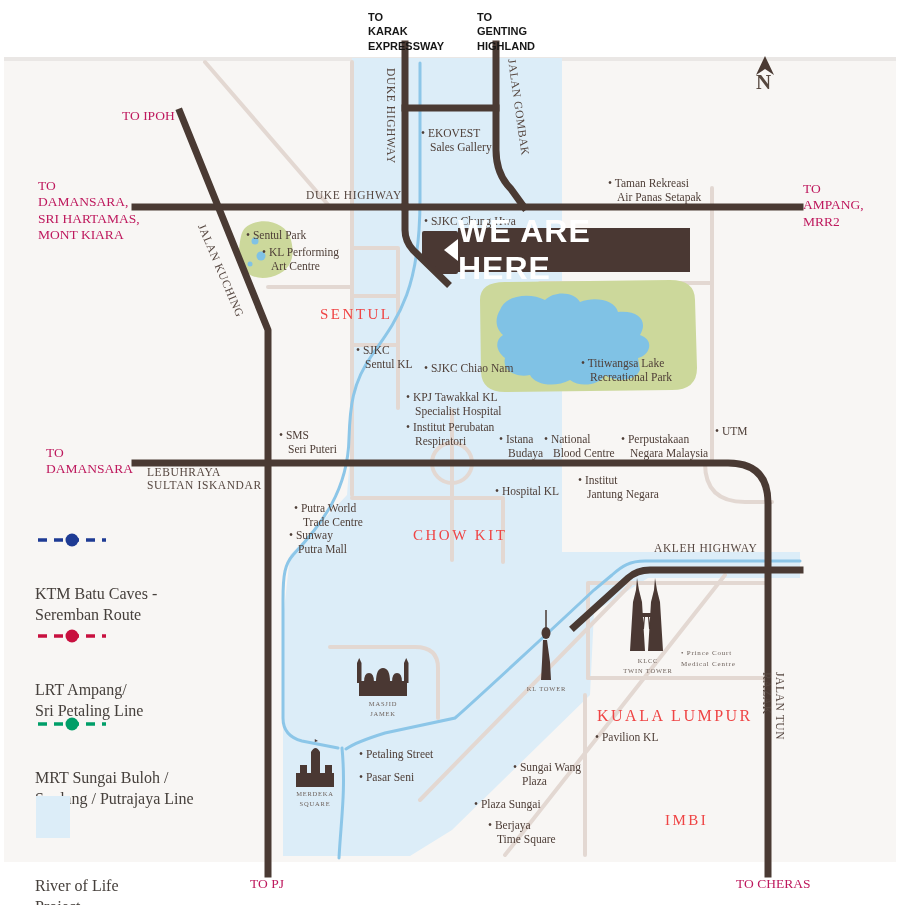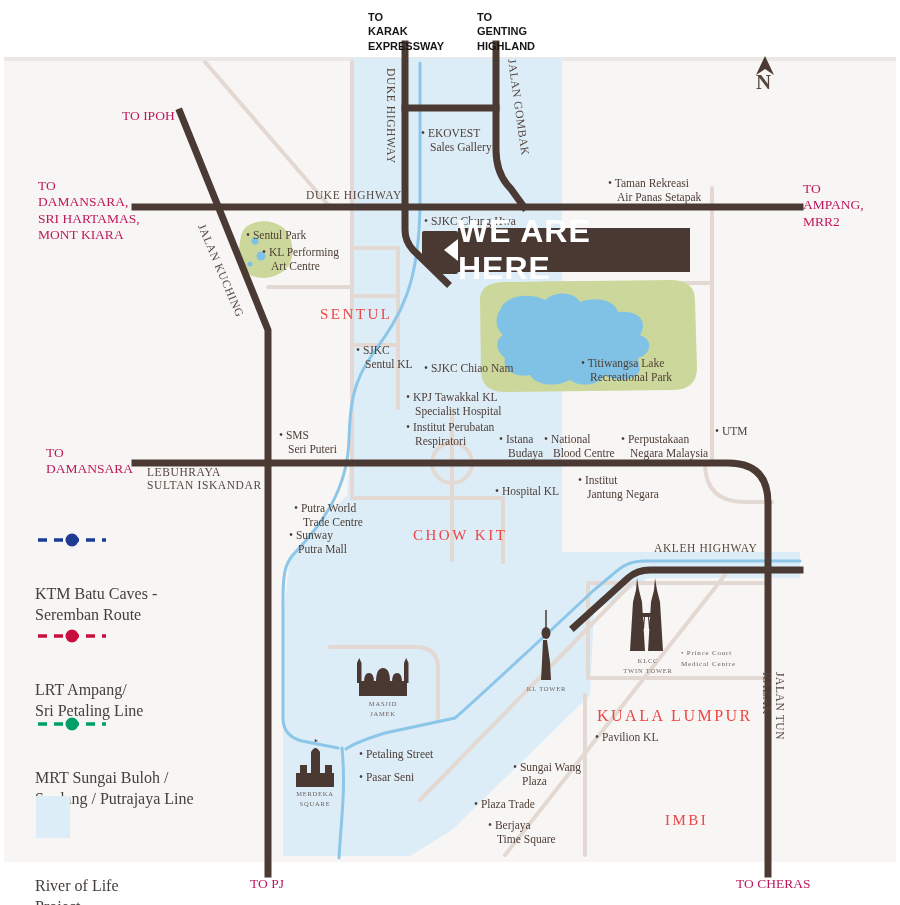--- a/index.html
+++ b/index.html
@@ -197,21 +197,21 @@
 Jantung Negara</div>
   <div class="lbl" style="left:294px;top:502px;">• Putra World
 Trade Centre</div>
   <div class="lbl" style="left:289px;top:529px;">• Sunway
 Putra Mall</div>
   <div class="lbl" style="left:595px;top:731px;">• Pavilion KL</div>
   <div class="lbl" style="left:359px;top:748px;">• Petaling Street</div>
   <div class="lbl" style="left:359px;top:771px;">• Pasar Seni</div>
   <div class="lbl" style="left:513px;top:761px;">• Sungai Wang
 Plaza</div>
-  <div class="lbl" style="left:474px;top:798px;">• Plaza Trade</div>
+  <div class="lbl" style="left:474px;top:798px;">• Plaza Sungai</div>
   <div class="lbl" style="left:488px;top:819px;">• Berjaya
 Time Square</div>
 
   <div class="cap" style="left:615px;top:656px;width:66px;">KLCC
 TWIN TOWER</div>
   <div class="cap" style="left:524px;top:684px;width:45px;">KL TOWER</div>
   <div class="cap" style="left:356px;top:699px;width:54px;">MASJID JAMEK</div>
   <div class="cap" style="left:294px;top:789px;width:42px;">MERDEKA
 SQUARE</div>
   <div class="cap" style="left:681px;top:648px;width:60px;text-align:left;font-size:7px;">• Prince Court

